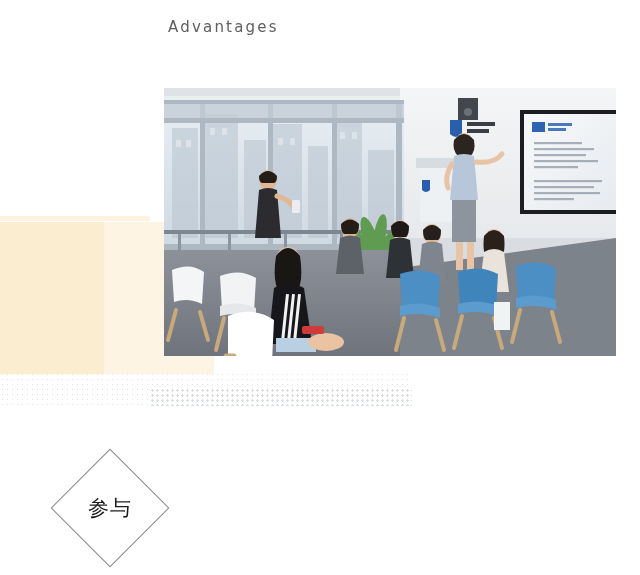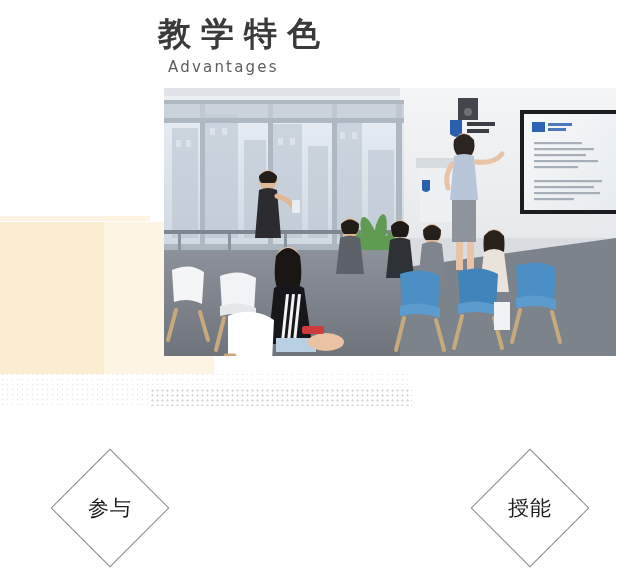--- a/index.html
+++ b/index.html
@@ -165,21 +165,20 @@
 <div class="page">
 
   <div class="cream-stripe-top"></div>
   <div class="cream-band"></div>
   <div class="cream-band-light"></div>
 
   <div class="dots"></div>
   <div class="dots-2"></div>
 
   <div class="header">
-    <div class="title-cn">教学特色</div>
     <div class="title-en">Advantages</div>
   </div>
 
   <div class="photo">
     <svg viewBox="0 0 452 268" preserveAspectRatio="none">
       <defs>
         <linearGradient id="skyG" x1="0" y1="0" x2="0" y2="1">
           <stop offset="0%" stop-color="#e8eef4"></stop>
           <stop offset="100%" stop-color="#cfd9e2"></stop>
         </linearGradient>
@@ -395,20 +394,16 @@
 
   <div class="diamond-row">
 
     <div class="diamond d0">
       <div class="shape"></div>
       <div class="dlabel">参与</div>
     </div>
 
 
 
-    <div class="diamond d3">
-      <div class="shape"></div>
-      <div class="dlabel">授能</div>
-    </div>
 
   </div>
 
 </div>
 
 </body></html>

